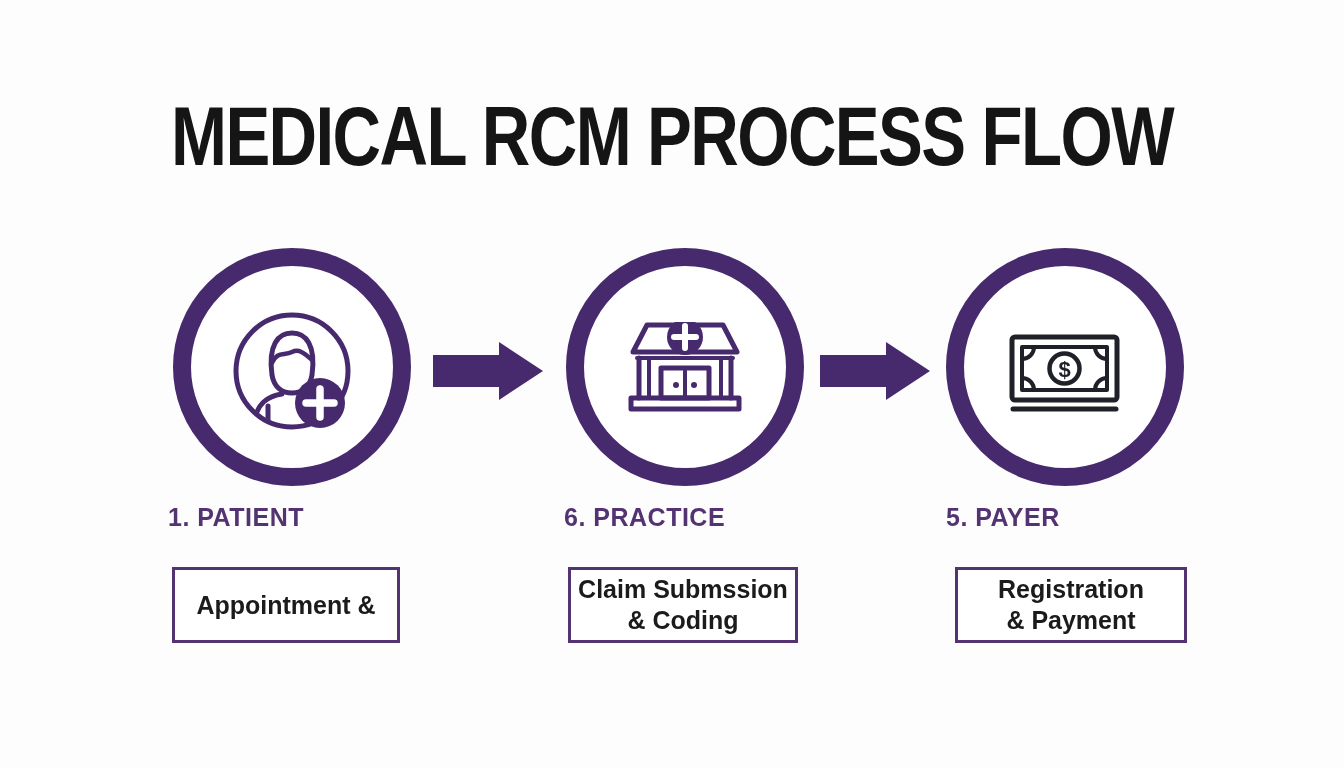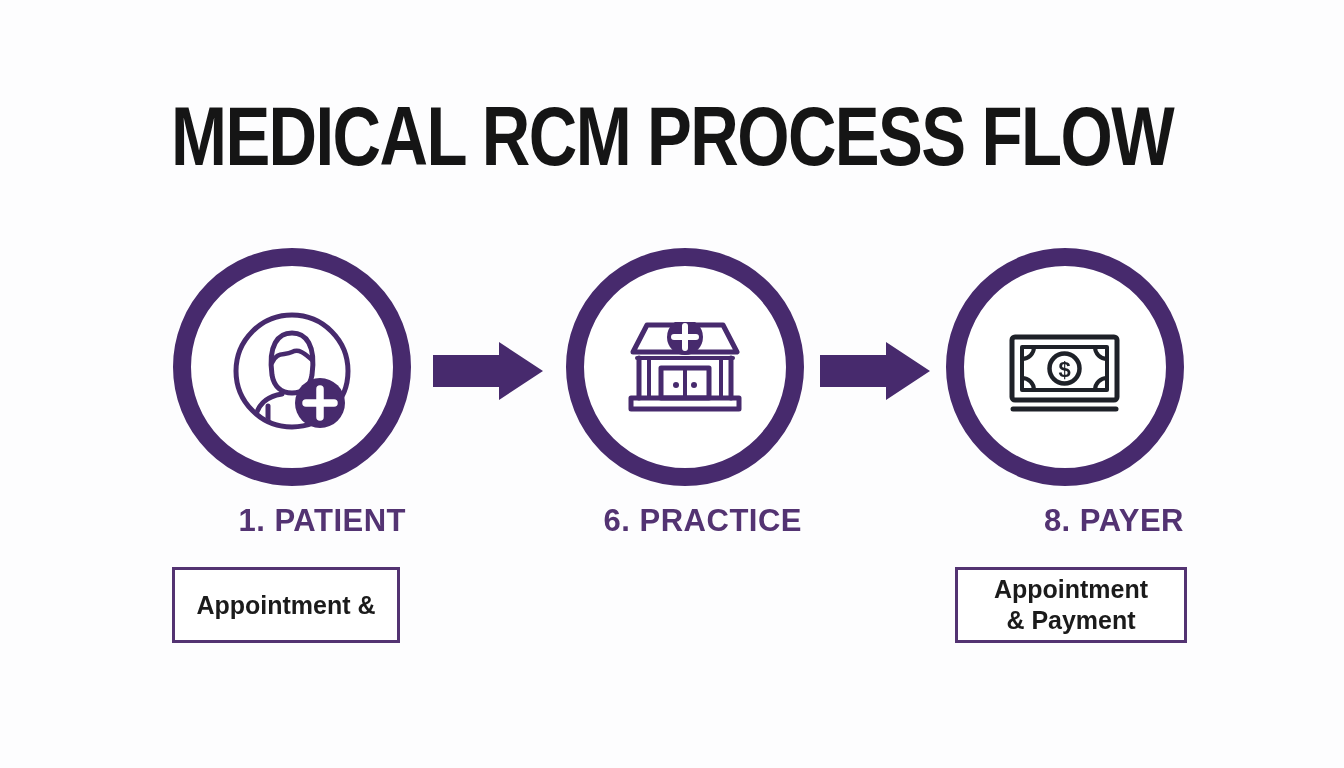--- a/index.html
+++ b/index.html
@@ -59,22 +59,22 @@
   
   .flow-arrow { position: absolute; width: 110px; height: 58px; }
   #arrow1 { left: 433px; top: 342px; }
   #arrow2 { left: 820px; top: 342px; }
   .flow-arrow polygon { fill: var(--purple); }
   
   .stage-label {
     position: absolute;
     top: 503px;
     width: 238px;
-    text-align: right;
-    font-size: 31px;
+    text-align: left;
+    font-size: 25px;
     font-weight: bold;
     letter-spacing: 0.5px;
     color: var(--purple_text);
     white-space: nowrap;
   }
   #label1 { left: 168px; }
   #label2 { left: 564px; }
   #label3 { left: 946px; }
   
   .stage-box {
@@ -167,23 +167,27 @@
       <path class="sd" stroke-width="4" d="M98,44 A12,12 0 0 0 86,56"></path>
       <path class="sd" stroke-width="4" d="M25,56 A12,12 0 0 0 13,44"></path>
       <circle class="sd" stroke-width="4.5" cx="55.5" cy="34.5" r="15"></circle>
       <text class="money-symbol" x="55.5" y="42.5" text-anchor="middle">$</text>
       <path class="sd" stroke-width="5" d="M4,75 L107,75"></path>
     </svg>
   </div>
 
   <div class="stage-label" id="label1">1. PATIENT</div>
   <div class="stage-label" id="label2">6. PRACTICE</div>
-  <div class="stage-label" id="label3">8. PAYER</div>
+  <div class="stage-label" id="label3">5. PAYER</div>
 
   <div class="stage-box" id="box1">
     <span>Appointment &amp;</span>
   </div>
+  <div class="stage-box" id="box2">
+    <span>Claim Submssion</span>
+    <span>&amp; Coding</span>
+  </div>
   <div class="stage-box" id="box3">
-    <span>Appointment</span>
+    <span>Registration</span>
     <span>&amp; Payment</span>
   </div>
 
 </div>
 
 </body></html>

